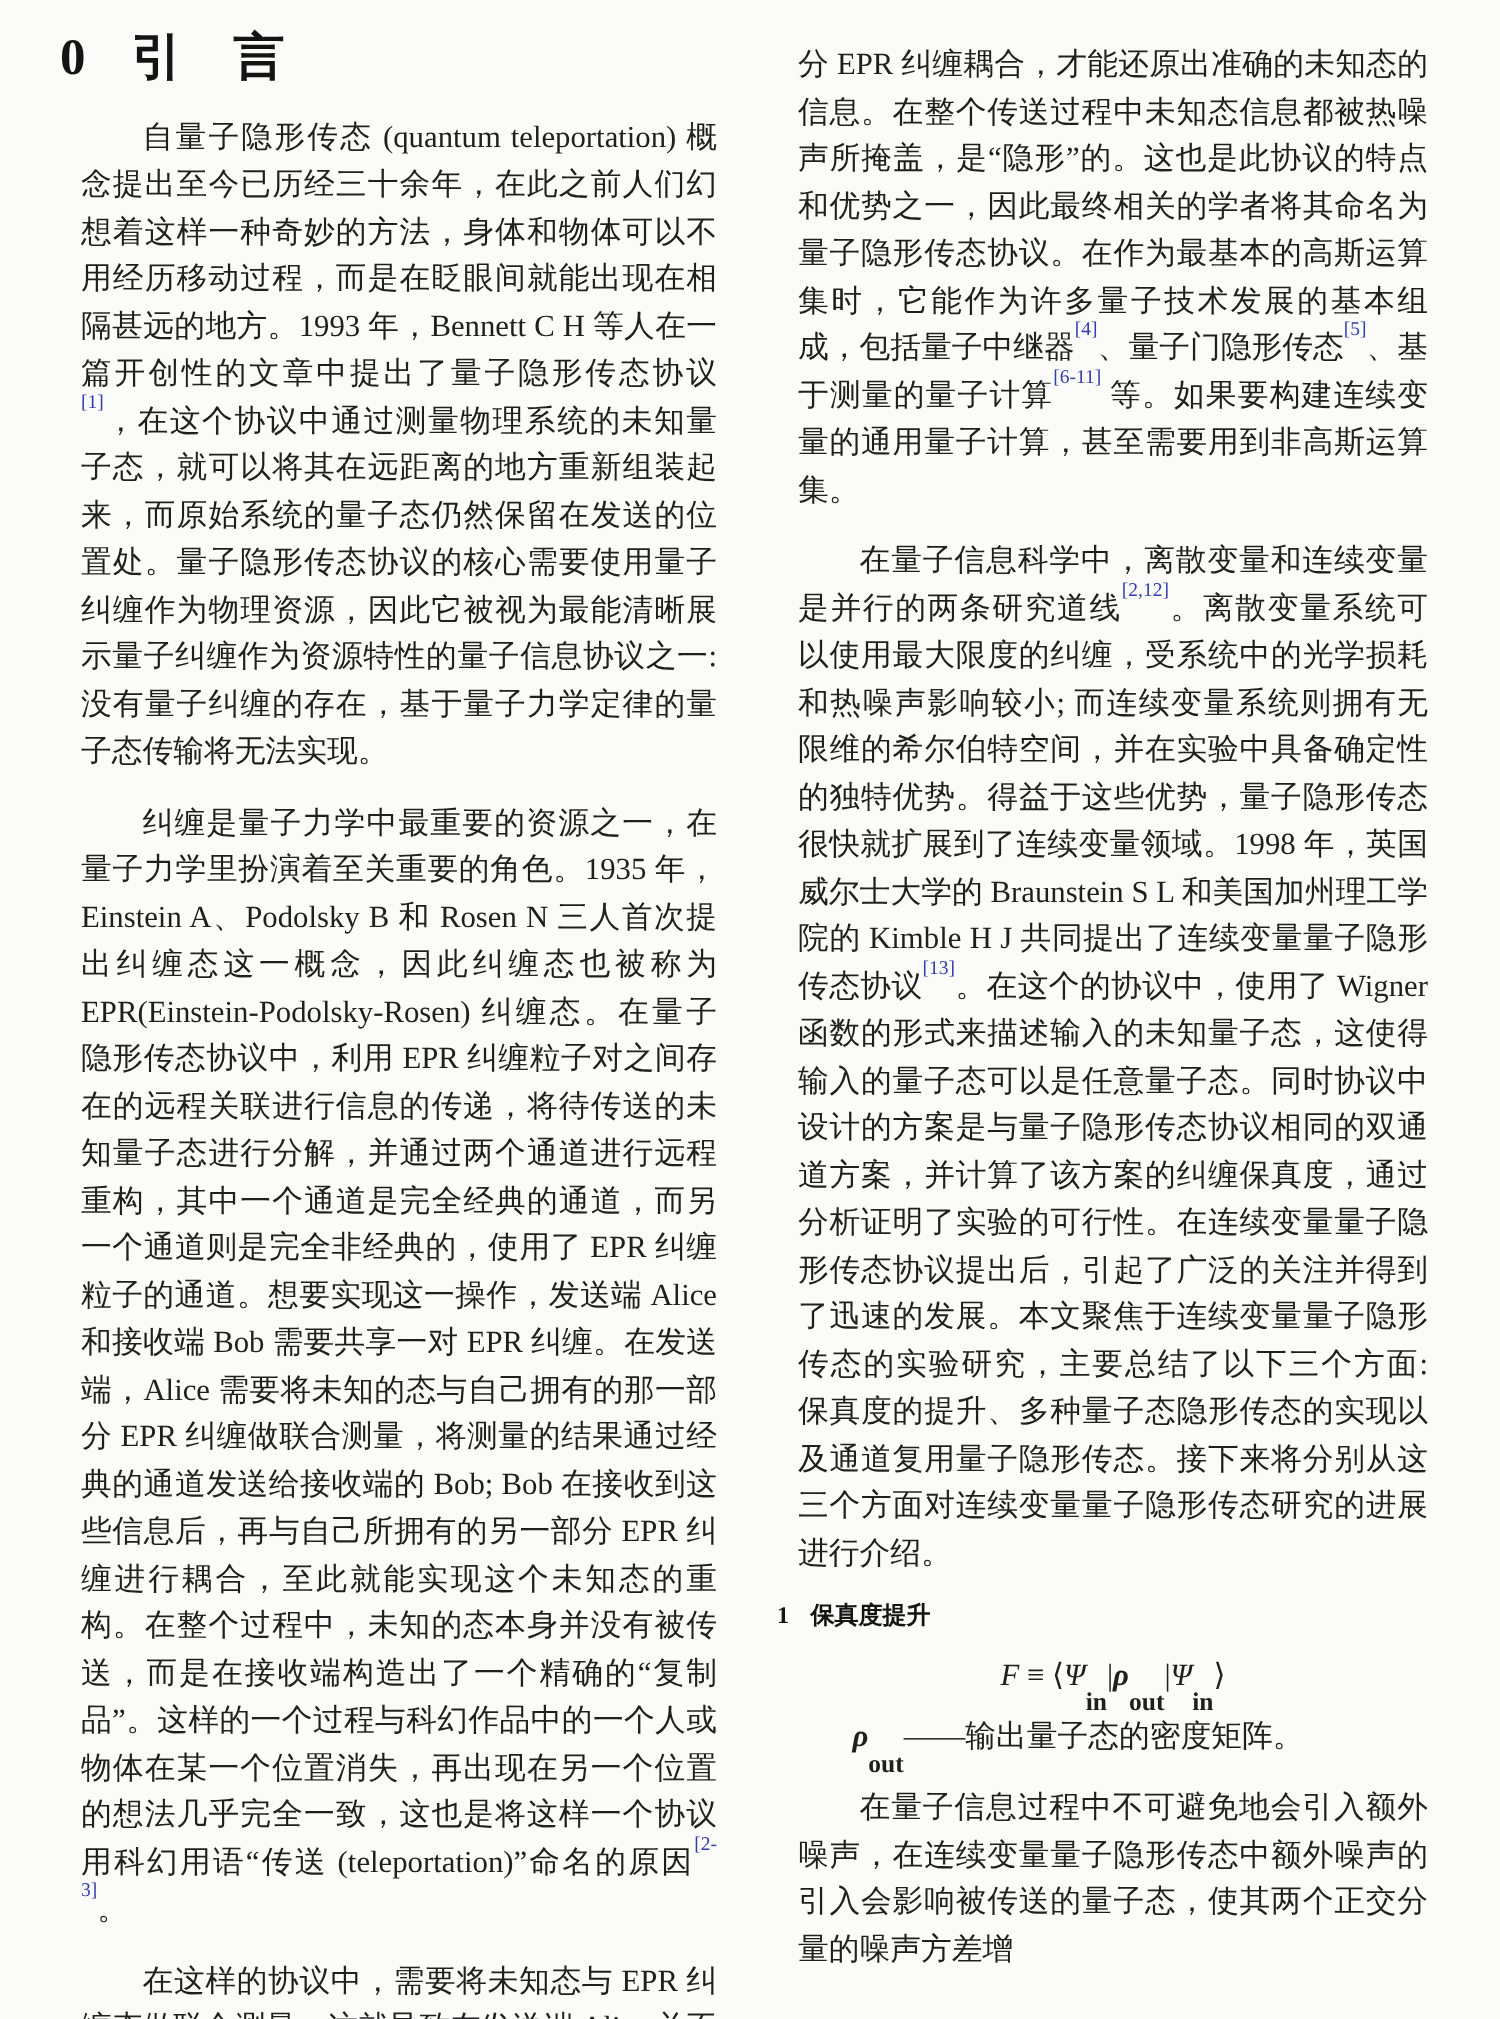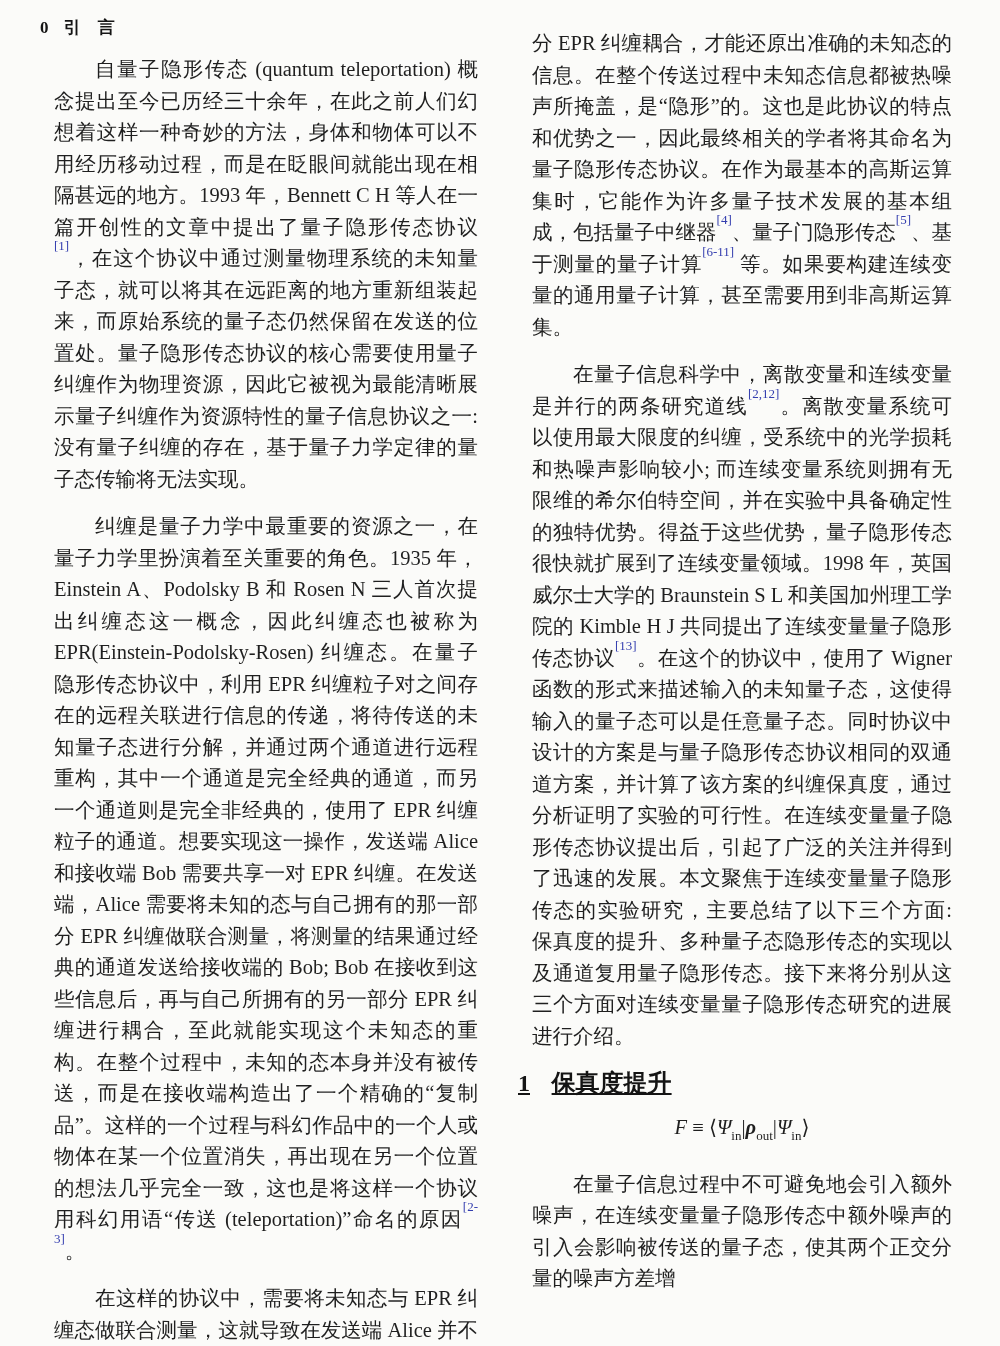--- a/index.html
+++ b/index.html
@@ -19,33 +19,33 @@
 
   p.para {
     margin:16px;
     text-align:justify;
     text-indent:2em;
     word-break:break-word;
   }
   p.noindent { text-indent:0; }
 
   .sec-heading { font-weight:bold; color:#141414; line-height:1.25; }
-  .sec-heading.h0 { font-size:17px; margin:5px 0 9px 2px; }
-  .sec-heading.h1 { font-size:24px; margin:9px 0 6px 2px;text-decoration:underline; }
+  .sec-heading.h0 { font-size:34px; margin:5px 0 9px 2px; }
+  .sec-heading.h1 { font-size:16px; margin:9px 0 6px 2px; }
   .sec-num { margin-right:0.9em; }
   .sec-title { font-family:"Liberation Sans","DejaVu Sans",sans-serif; }
 
   sup.ref {
     font-size:13px; line-height:0;
     position:relative; top:-7px;
     letter-spacing:0;
   }
   sub.sb {
-    font-size:13px; line-height:0;
-    position:relative; top:1px;
+    font-size:17px; line-height:0;
+    position:relative; top:12px;font-weight:bold;
   }
   .it  { font-style:italic; }
   .bit { font-style:italic; font-weight:bold; }
 
   p.formula { text-align:center; text-indent:0; padding:8px 0 9px 0; margin:0; }
   p.defline  { margin:0; text-align:justify; text-indent:0; }
   p.defline2 { margin:0; text-align:justify; text-indent:0; padding-left:2.55em; }
 </style>
 </head>
 <body>
@@ -61,16 +61,17 @@
     <p class="para"><span>在这样的协议中，需要将未知态与 EPR 纠缠态做联合测量，这就导致在发送端 Alice 并不知道未知态的信息，只有二者耦合后的信息，未知态的信息被 EPR 纠缠态的热噪声所掩盖。在经典通道的传输同样如此，这一过程中未知态的信息是无法被准确得到的。直到信息被接收端所接收并与另一部</span></p>
   </div>
 
   <div class="col col-right">
     <p class="para noindent"><span>分 EPR 纠缠耦合，才能还原出准确的未知态的信息。在整个传送过程中未知态信息都被热噪声所掩盖，是“隐形”的。这也是此协议的特点和优势之一，因此最终相关的学者将其命名为量子隐形传态协议。在作为最基本的高斯运算集时，它能作为许多量子技术发展的基本组成，包括量子中继器</span><sup class="ref" style="color: rgb(50, 60, 174);">[4]</sup><span>、量子门隐形传态</span><sup class="ref" style="color: rgb(50, 60, 174);">[5]</sup><span>、基于测量的量子计算</span><sup class="ref" style="color: rgb(50, 60, 174);">[6-11]</sup><span> 等。如果要构建连续变量的通用量子计算，甚至需要用到非高斯运算集。</span></p>
     <p class="para"><span>在量子信息科学中，离散变量和连续变量是并行的两条研究道线</span><sup class="ref" style="color: rgb(50, 60, 174);">[2,12]</sup><span>。离散变量系统可以使用最大限度的纠缠，受系统中的光学损耗和热噪声影响较小; 而连续变量系统则拥有无限维的希尔伯特空间，并在实验中具备确定性的独特优势。得益于这些优势，量子隐形传态很快就扩展到了连续变量领域。1998 年，英国威尔士大学的 Braunstein S L 和美国加州理工学院的 Kimble H J 共同提出了连续变量量子隐形传态协议</span><sup class="ref" style="color: rgb(50, 60, 174);">[13]</sup><span>。在这个的协议中，使用了 Wigner 函数的形式来描述输入的未知量子态，这使得输入的量子态可以是任意量子态。同时协议中设计的方案是与量子隐形传态协议相同的双通道方案，并计算了该方案的纠缠保真度，通过分析证明了实验的可行性。在连续变量量子隐形传态协议提出后，引起了广泛的关注并得到了迅速的发展。本文聚焦于连续变量量子隐形传态的实验研究，主要总结了以下三个方面: 保真度的提升、多种量子态隐形传态的实现以及通道复用量子隐形传态。接下来将分别从这三个方面对连续变量量子隐形传态研究的进展进行介绍。</span></p>
     <div class="sec-heading h1">
       <span class="sec-num">1</span><span class="sec-title">保真度提升</span>
     </div>
     <p class="formula"><span class="it">F</span><span> ≡ ⟨</span><span class="it">Ψ</span><sub class="sb">in</sub><span>|</span><span class="bit">ρ</span><sub class="sb">out</sub><span>|</span><span class="it">Ψ</span><sub class="sb">in</sub><span>⟩</span></p>
+    <p class="defline2"><span class="bit">ρ</span><sub class="sb">out</sub><span>——输出量子态的密度矩阵。</span></p>
     <p class="para"><span>在量子信息过程中不可避免地会引入额外噪声，在连续变量量子隐形传态中额外噪声的引入会影响被传送的量子态，使其两个正交分量的噪声方差增</span></p>
   </div>
 
 </div>
 
 </body></html>

